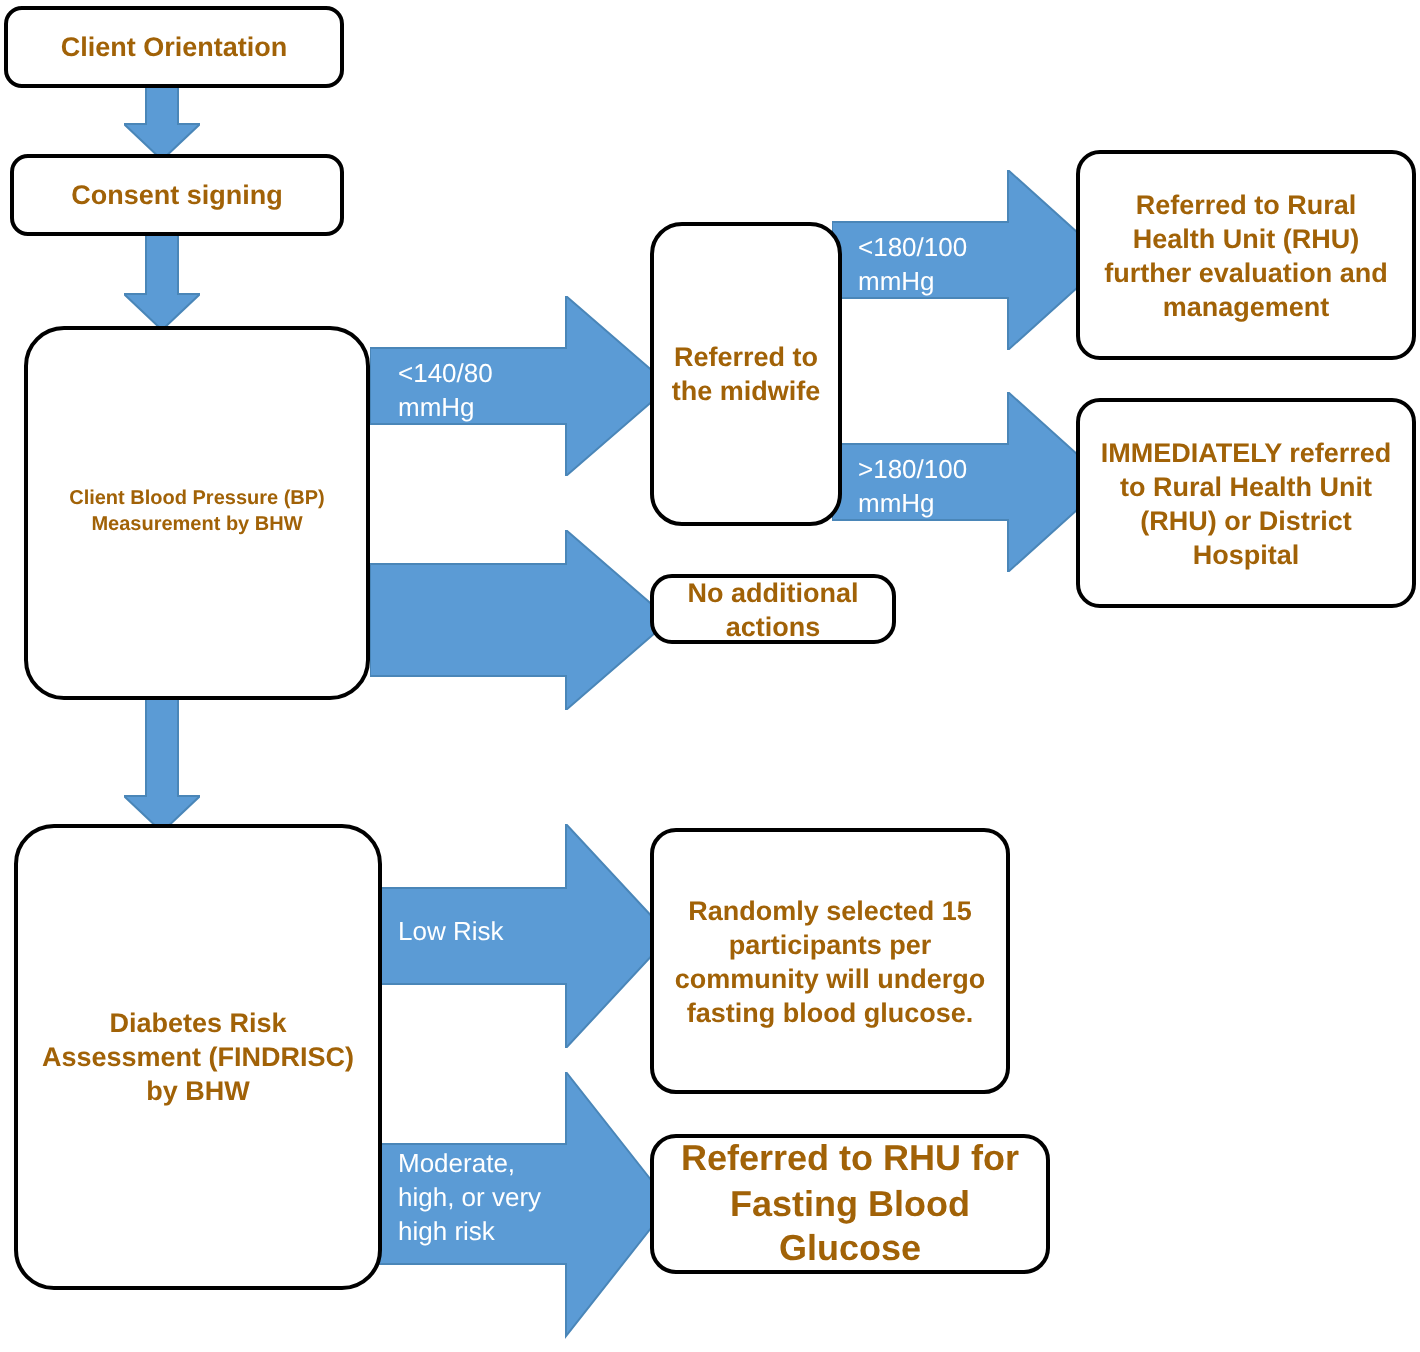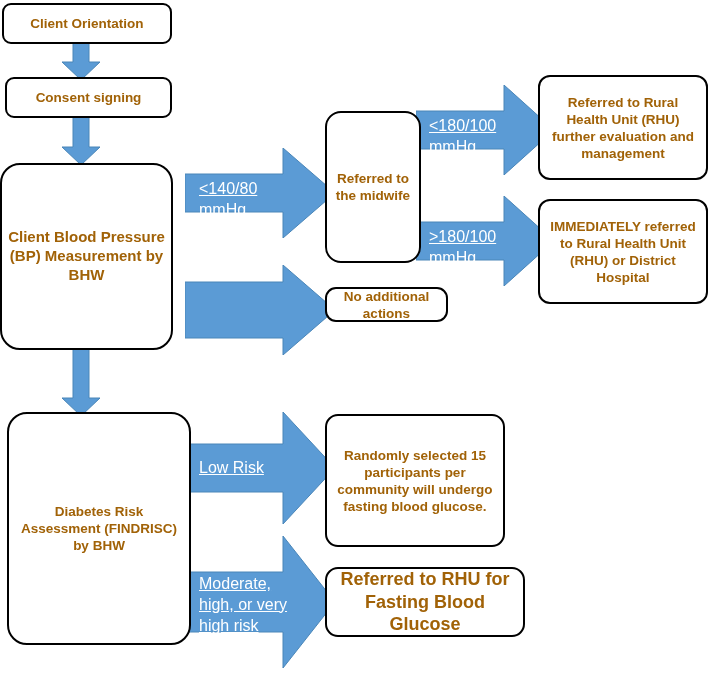--- a/index.html
+++ b/index.html
@@ -30,46 +30,45 @@
     font-weight: bold;
     line-height: 1.26;
     z-index: 3;
     padding: 2px 6px;
   }
   .node .txt { display: block; width: 100%; }
 
   
   #node-client-orientation { left: 2px;   top: 3px;   width: 170px; height: 41px;  font-size: 13.5px; border-radius: 9px; }
   #node-consent-signing    { left: 5px;   top: 77px;  width: 167px; height: 41px;  font-size: 13.5px; border-radius: 9px; }
-  #node-bp-measurement     { left: 0;   top: 163px; width: 173px; height: 187px; font-size: 15px; border-radius: 20px; }
+  #node-bp-measurement     { left: 12px;   top: 163px; width: 173px; height: 187px; font-size: 10px; border-radius: 20px; }
   #node-midwife            { left: 325px; top: 111px; width: 96px;  height: 152px; font-size: 13.5px; border-radius: 16px; }
   #node-no-additional      { left: 325px; top: 287px; width: 123px; height: 35px;  font-size: 13.5px; border-radius: 11px; }
   #node-rhu-further        { left: 538px; top: 75px;  width: 170px; height: 105px; font-size: 13.5px; border-radius: 12px; }
   #node-immediate-referral { left: 538px; top: 199px; width: 170px; height: 105px; font-size: 13.5px; border-radius: 12px; }
   #node-findrisc           { left: 7px;   top: 412px; width: 184px; height: 233px; font-size: 13.5px; border-radius: 20px; }
   #node-random-15          { left: 325px; top: 414px; width: 180px; height: 133px; font-size: 13.5px; border-radius: 13px; }
   #node-rhu-fbg            { left: 325px; top: 567px; width: 200px; height: 70px;  font-size: 18px; border-radius: 13px; }
 
   
   .harrow {
     position: absolute;
     z-index: 1;
   }
   .harrow svg { display: block; width: 100%; height: 100%; }
   .harrow .alabel {
     position: absolute;
     color: #ffffff;
-    font-size: 16px;
+    font-size: 13px;
     font-weight: normal;
     line-height: 1.3;
     text-align: left;
     white-space: pre-line;
     z-index: 2;
     pointer-events: none;
-    text-decoration: underline;
   }
 
   
   .varrow { position: absolute; z-index: 1; }
   .varrow svg { display: block; width: 100%; height: 100%; }
 </style>
 </head>
 <body>
 
 <div id="diagram">

